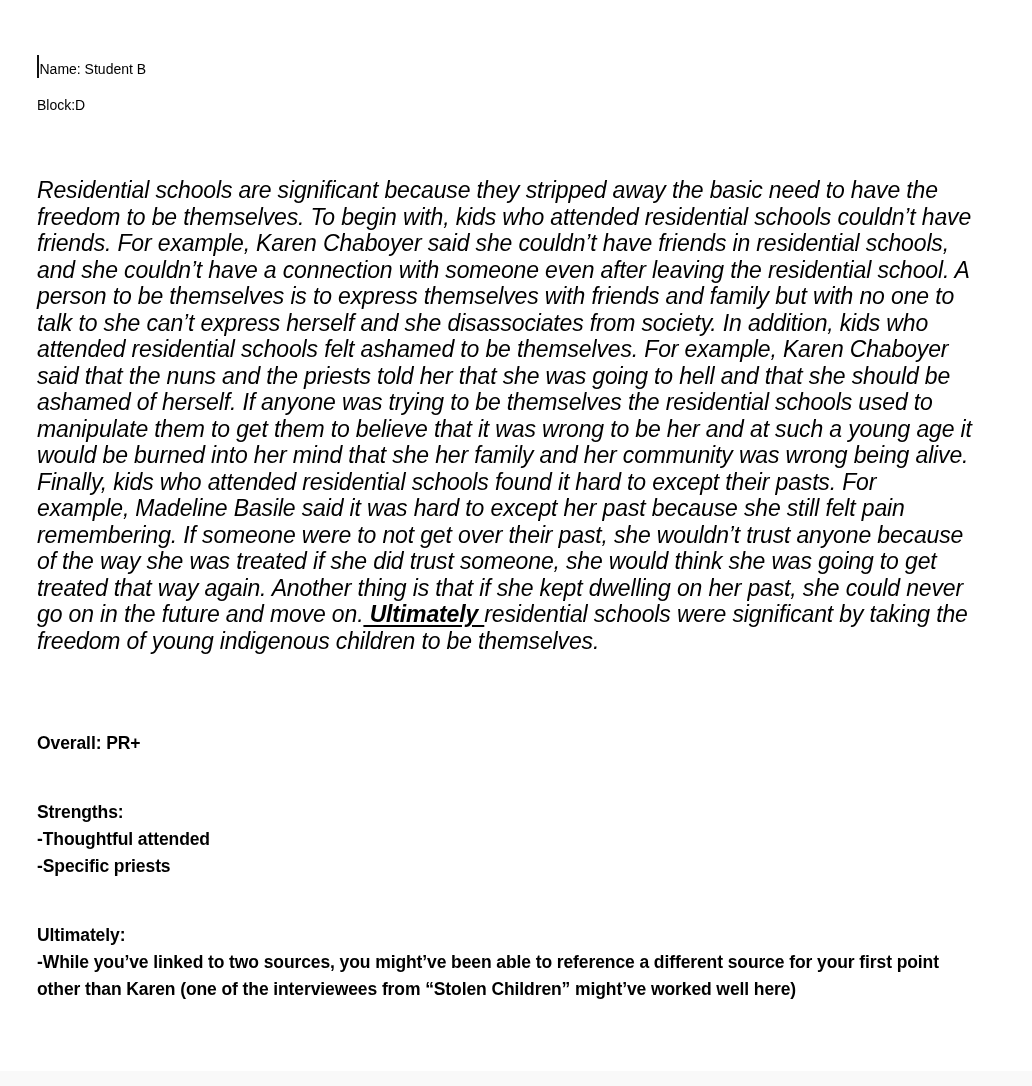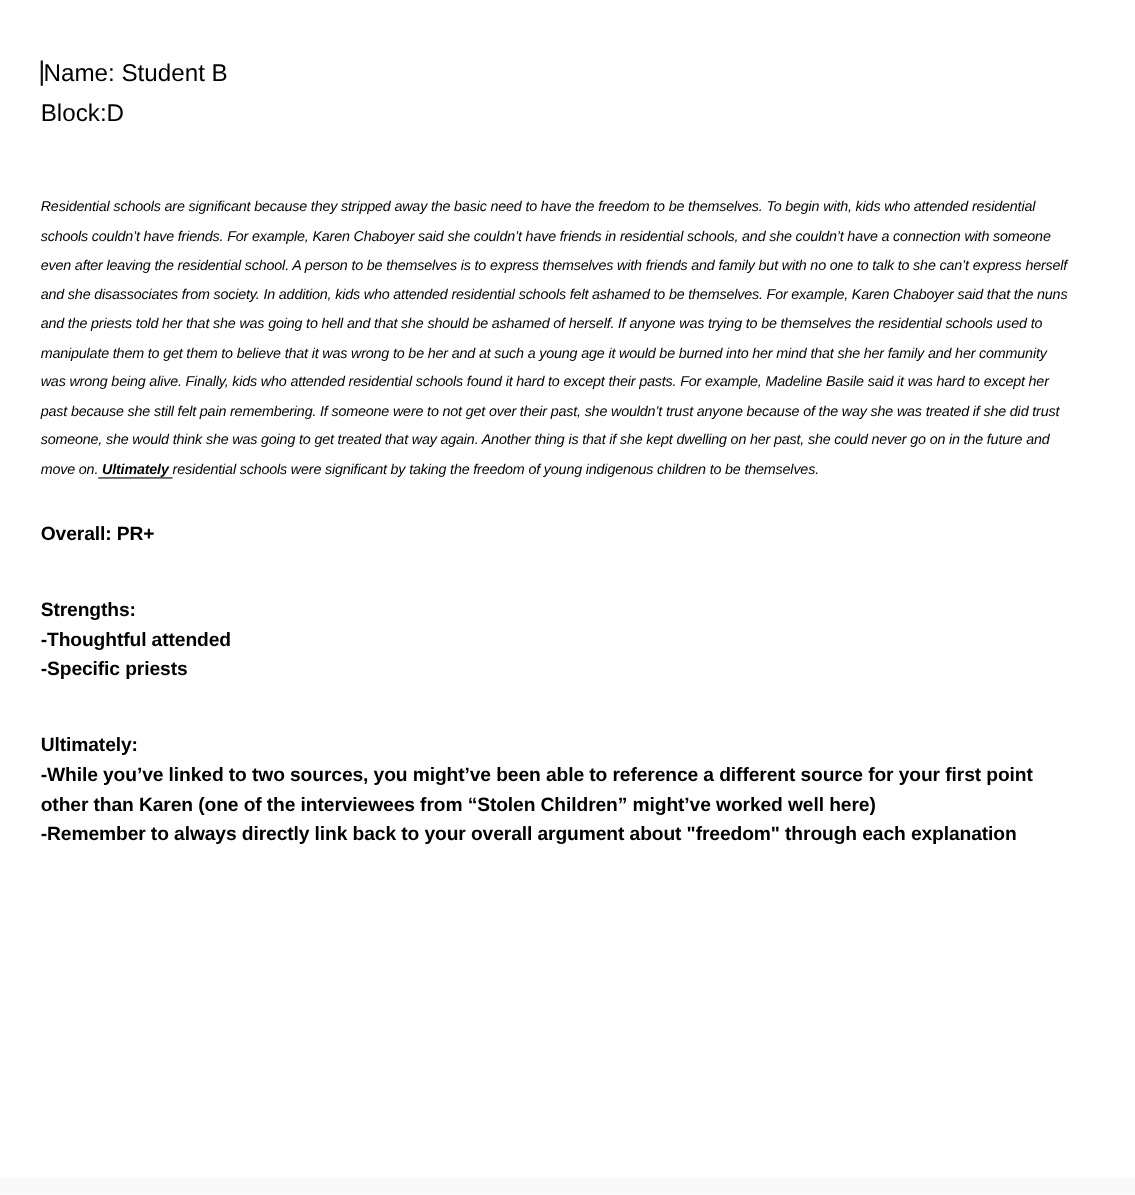--- a/index.html
+++ b/index.html
@@ -12,57 +12,57 @@
     color: #000000;
   }
   .doc {
     position: relative;
     width: 1032px;
     height: 1086px;
     padding-left: 37px;
     background: #ffffff;
   }
   .header-line {
-    font-size: 22px;
+    font-size: 14px;
     line-height: 24px;
     font-weight: 400;
     white-space: pre;
   }
   .name-line { padding-top: 55px; }
   .block-line { margin-top: 12px; }
   .caret {
     display: inline-block;
     width: 1.5px;
     height: 23px;
     background: #111111;
     vertical-align: -4px;
     margin-right: 1px;
   }
   .essay {
     margin-top: 60px;
     width: 937px;
-    font-size: 13px;
+    font-size: 23px;
     line-height: 26.5px;
     font-style: italic;
     font-weight: 500;
     letter-spacing: -0.15px;
   }
   .essay .ultimately {
     font-weight: 700;
     text-decoration: underline;
     text-underline-offset: 3px;
   }
   .feedback {
     width: 937px;
     font-weight: 700;
     font-size: 17.5px;
     line-height: 27px;
     letter-spacing: -0.1px;
   }
-  .overall-line { margin-top: 32px; }
+  .overall-line { margin-top: 76px; }
   .section-heading { margin-top: 42px; }
   .fb-item { margin: 0; }
   .stretch-item { margin: 0; }
   .bottom-strip {
     position: absolute;
     left: 0;
     bottom: 0;
     width: 1032px;
     height: 15px;
     background: #f9f9f9;
@@ -82,19 +82,18 @@
   <div class="feedback">
 
     <p class="overall-line">Overall: PR+</p>
 
     <p class="section-heading">Strengths:</p>
     <p class="fb-item">-Thoughtful attended</p>
     <p class="fb-item">-Specific priests</p>
 
     <p class="section-heading">Ultimately:</p>
     <p class="stretch-item">-While you’ve linked to two sources, you might’ve been able to reference a different source for your first point other than Karen (one of the interviewees from “Stolen Children” might’ve worked well here)</p>
-    <p class="stretch-item">-Remember to always directly link back to your overall argument about "freedom" through each explanation</p>
 
   </div>
 
   <div class="bottom-strip"></div>
 
 </div>
 
 </body></html>

